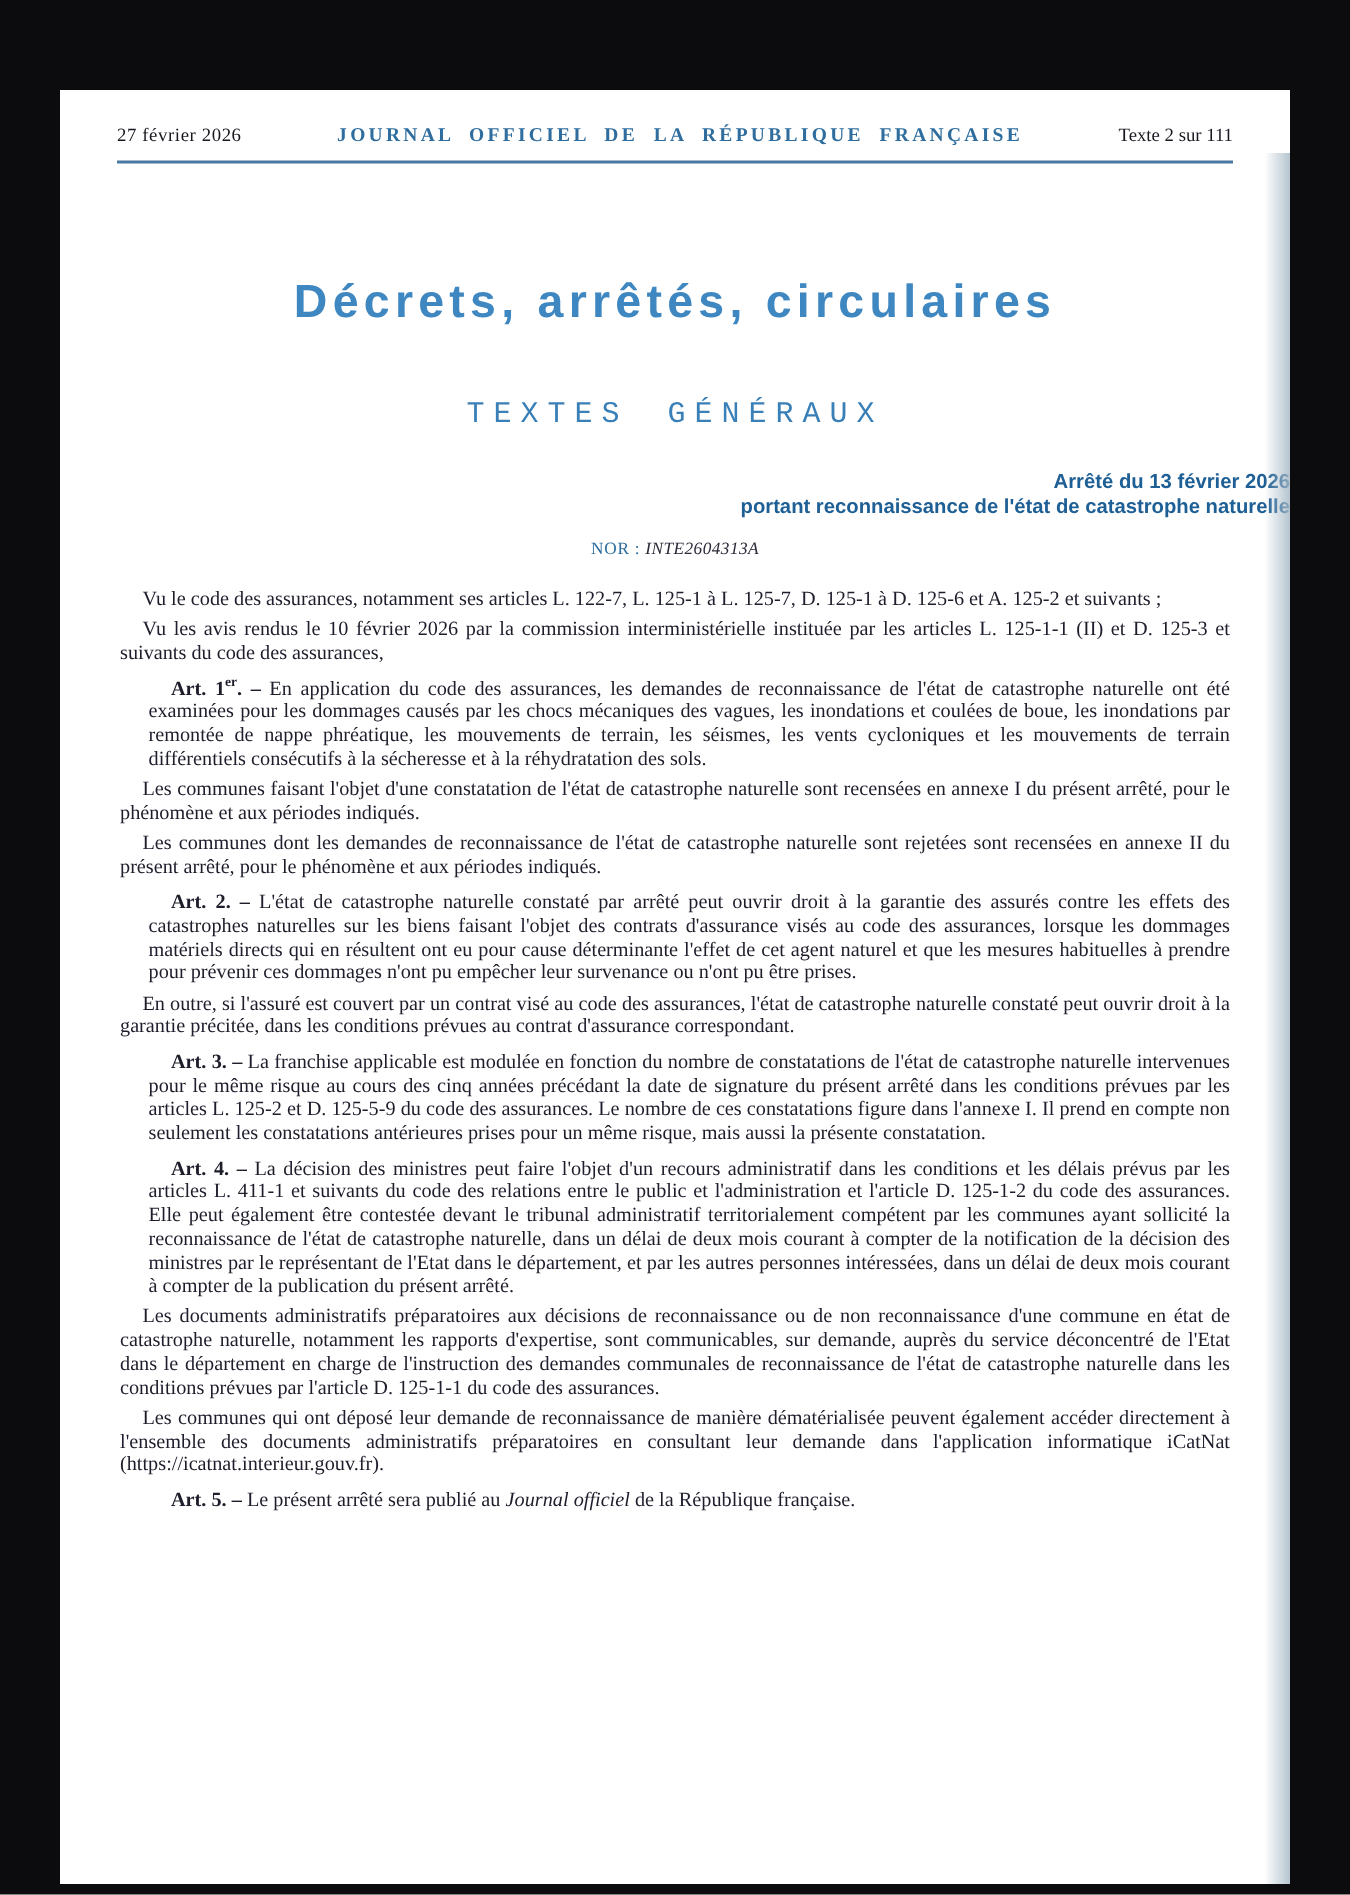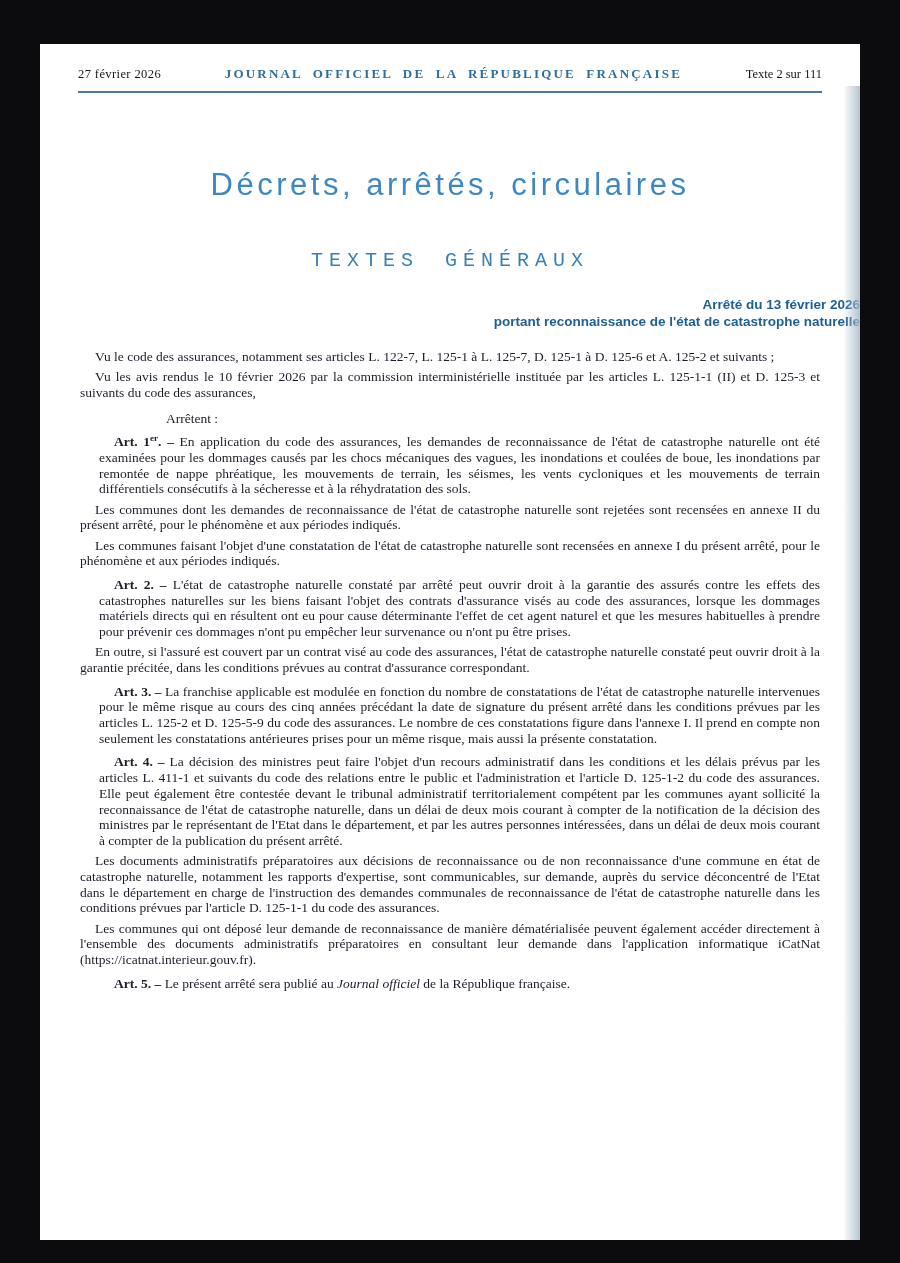--- a/index.html
+++ b/index.html
@@ -4,21 +4,21 @@
 <style>
   * { box-sizing: border-box; }
   html, body { margin: 0; padding: 0; }
   body {
     width: 900px; height: 1263px;
     background: #0c0c0e;
     position: relative; overflow: hidden;
     font-family: "Liberation Serif", serif;
   }
   .page {
-    position: absolute; left: 40px; top: 44px;
+    position: absolute; left: 40px; top: 60px;
     width: 820px; height: 1196px;
     background: #ffffff; overflow: hidden;
   }
   
   .page::after {
     content: ""; position: absolute; top: 42px; right: 0; bottom: 0; width: 17px;
     background: linear-gradient(to right, rgba(176,192,204,0) 0%, rgba(168,186,199,0.85) 100%);
     pointer-events: none;
   }
   .jo-header {
@@ -27,21 +27,21 @@
   }
   .hdr-date { font-size: 12.5px; color: #17171f; letter-spacing: .4px; white-space: nowrap; }
   .hdr-title {
     font-size: 13px; color: #2e6d9d; font-weight: bold;
     letter-spacing: 2.2px; word-spacing: 5px; white-space: nowrap;
   }
   .hdr-ref { font-size: 12.5px; color: #17171f; white-space: nowrap; }
   .rule { border-top: 2px solid #49779f; margin: 0 38px; height: 0; }
   .main-title {
     margin: 74px 0 0; text-align: center;
-    font-family: "Liberation Sans", sans-serif; font-weight: 400;
+    font-family: "Liberation Sans", sans-serif; font-weight: 700;
     font-size: 31px; letter-spacing: 3.5px; color: #3f87c1;
   }
   .section-title {
     margin: 46px 0 0; text-align: center;
     font-family: Liberation Mono, monospace; font-weight: 400;
     font-size: 20px; letter-spacing: 6px; word-spacing: 8px; color: #3a80b8;
   }
   .ministry {
     margin: 40px 0 0; text-align: center;
     font-family: "Liberation Sans", sans-serif; font-weight: 700;
@@ -83,35 +83,35 @@
   <h1 class="main-title">Décrets, arrêtés, circulaires</h1>
 
   <h2 class="section-title">TEXTES GÉNÉRAUX</h2>
 
 
   <div class="decree-title">
     <div>Arrêté du 13 février 2026</div>
     <div>portant reconnaissance de l'état de catastrophe naturelle</div>
   </div>
 
+  <div class="nor"><span class="nor-label">NOR : </span><i class="nor-value">INTE2604313A</i></div>
 
   <div class="body">
 
 
     <p>Vu le code des assurances, notamment ses articles L. 122-7, L. 125-1 à L. 125-7, D. 125-1 à D. 125-6 et A. 125-2 et suivants ;</p>
 
     <p>Vu les avis rendus le 10 février 2026 par la commission interministérielle instituée par les articles L. 125-1-1 (II) et D. 125-3 et suivants du code des assurances,</p>
 
-    <p class="arretent">Arrêtent :</p>
 
     <p class="art"><b class="lead"><span>Art. 1</span><sup>er</sup><span>. – </span></b><span>En application du code des assurances, les demandes de reconnaissance de l'état de catastrophe naturelle ont été examinées pour les dommages causés par les chocs mécaniques des vagues, les inondations et coulées de boue, les inondations par remontée de nappe phréatique, les mouvements de terrain, les séismes, les vents cycloniques et les mouvements de terrain différentiels consécutifs à la sécheresse et à la réhydratation des sols.</span></p>
 
+    <p>Les communes faisant l'objet d'une constatation de l'état de catastrophe naturelle sont recensées en annexe I du présent arrêté, pour le phénomène et aux périodes indiqués.</p>
+
     <p>Les communes dont les demandes de reconnaissance de l'état de catastrophe naturelle sont rejetées sont recensées en annexe II du présent arrêté, pour le phénomène et aux périodes indiqués.</p>
-
-    <p>Les communes faisant l'objet d'une constatation de l'état de catastrophe naturelle sont recensées en annexe I du présent arrêté, pour le phénomène et aux périodes indiqués.</p>
 
     <p class="art"><b class="lead">Art. 2. – </b><span>L'état de catastrophe naturelle constaté par arrêté peut ouvrir droit à la garantie des assurés contre les effets des catastrophes naturelles sur les biens faisant l'objet des contrats d'assurance visés au code des assurances, lorsque les dommages matériels directs qui en résultent ont eu pour cause déterminante l'effet de cet agent naturel et que les mesures habituelles à prendre pour prévenir ces dommages n'ont pu empêcher leur survenance ou n'ont pu être prises.</span></p>
 
     <p>En outre, si l'assuré est couvert par un contrat visé au code des assurances, l'état de catastrophe naturelle constaté peut ouvrir droit à la garantie précitée, dans les conditions prévues au contrat d'assurance correspondant.</p>
 
     <p class="art"><b class="lead">Art. 3. – </b><span>La franchise applicable est modulée en fonction du nombre de constatations de l'état de catastrophe naturelle intervenues pour le même risque au cours des cinq années précédant la date de signature du présent arrêté dans les conditions prévues par les articles L. 125-2 et D. 125-5-9 du code des assurances. Le nombre de ces constatations figure dans l'annexe I. Il prend en compte non seulement les constatations antérieures prises pour un même risque, mais aussi la présente constatation.</span></p>
 
     <p class="art"><b class="lead">Art. 4. – </b><span>La décision des ministres peut faire l'objet d'un recours administratif dans les conditions et les délais prévus par les articles L. 411-1 et suivants du code des relations entre le public et l'administration et l'article D. 125-1-2 du code des assurances. Elle peut également être contestée devant le tribunal administratif territorialement compétent par les communes ayant sollicité la reconnaissance de l'état de catastrophe naturelle, dans un délai de deux mois courant à compter de la notification de la décision des ministres par le représentant de l'Etat dans le département, et par les autres personnes intéressées, dans un délai de deux mois courant à compter de la publication du présent arrêté.</span></p>
 
     <p>Les documents administratifs préparatoires aux décisions de reconnaissance ou de non reconnaissance d'une commune en état de catastrophe naturelle, notamment les rapports d'expertise, sont communicables, sur demande, auprès du service déconcentré de l'Etat dans le département en charge de l'instruction des demandes communales de reconnaissance de l'état de catastrophe naturelle dans les conditions prévues par l'article D. 125-1-1 du code des assurances.</p>

